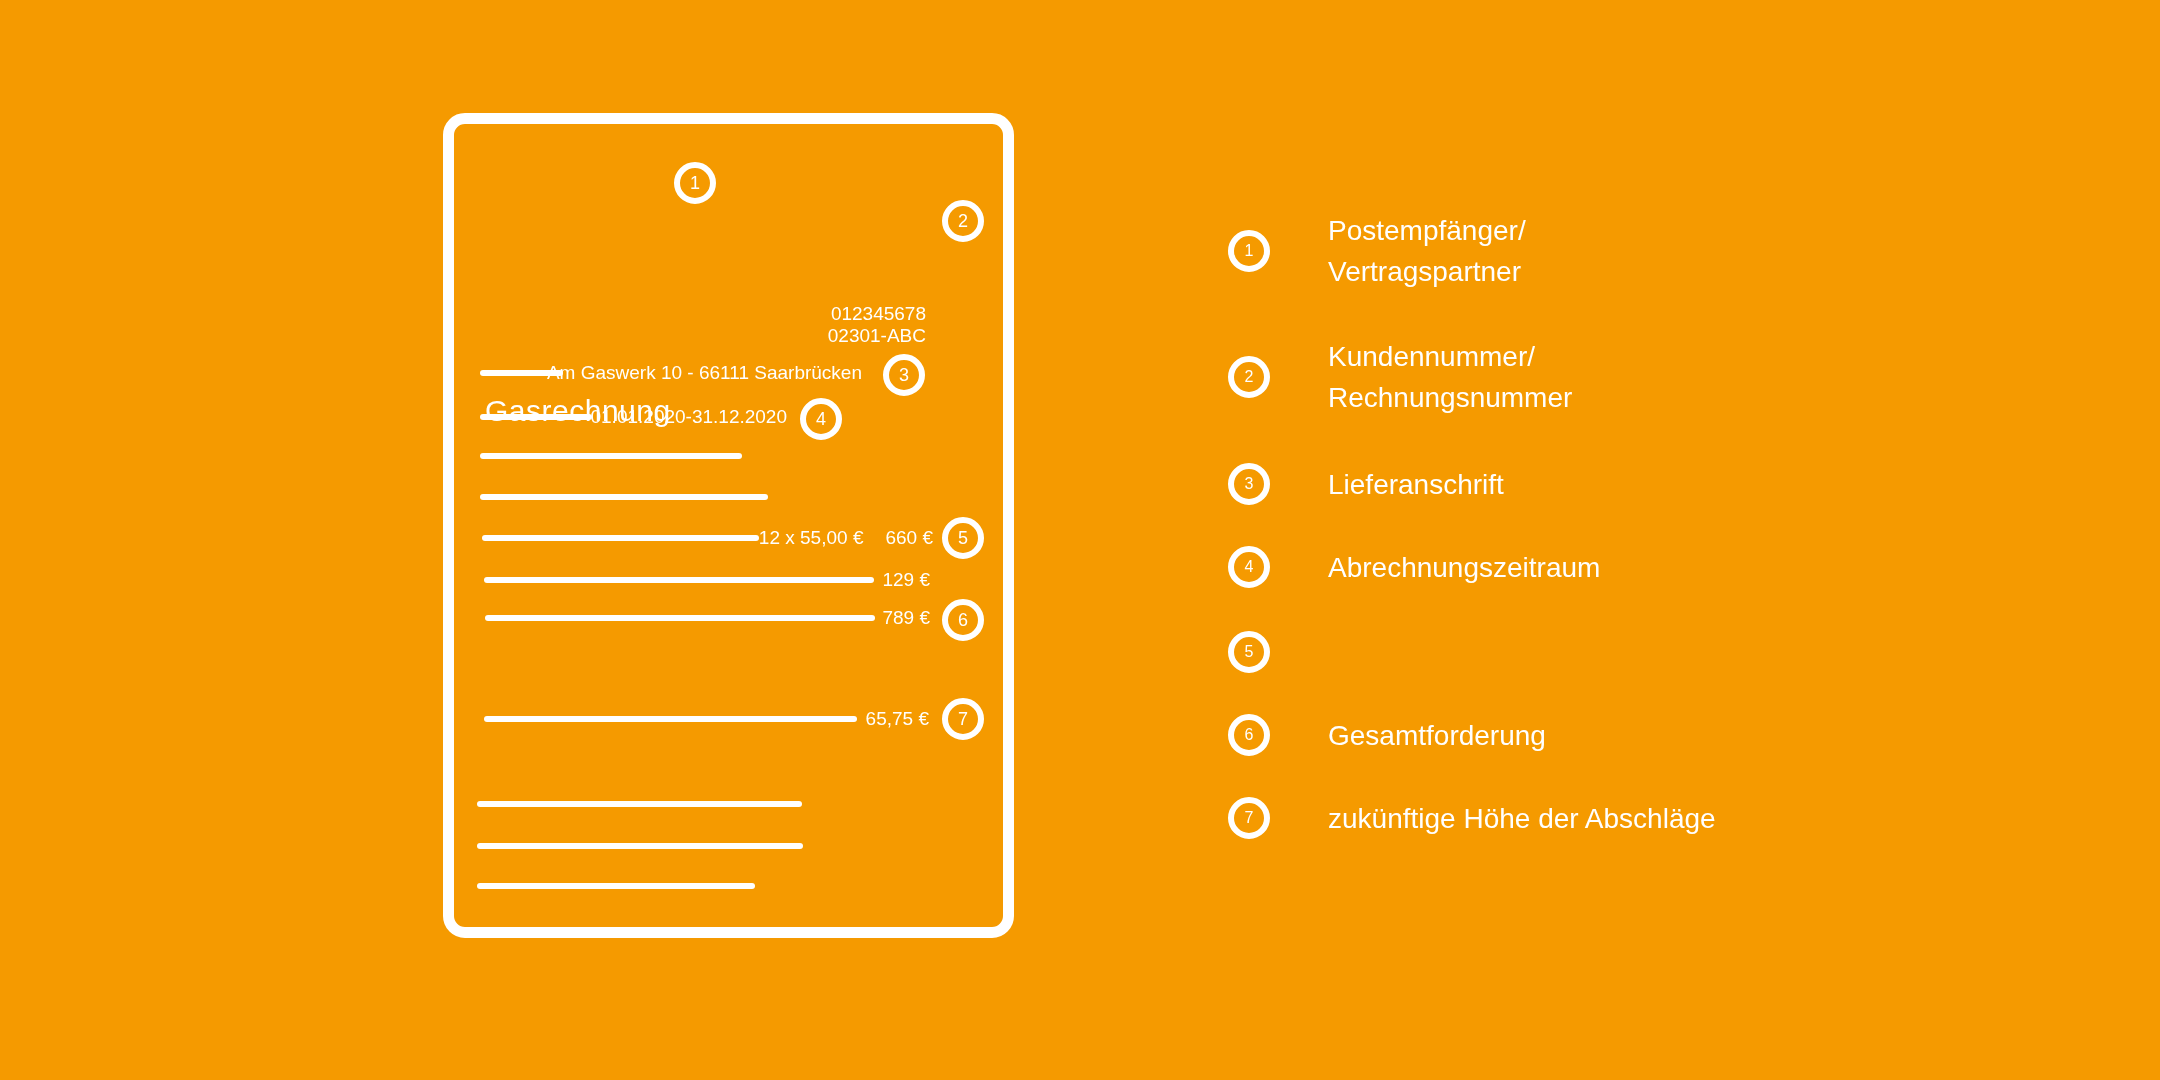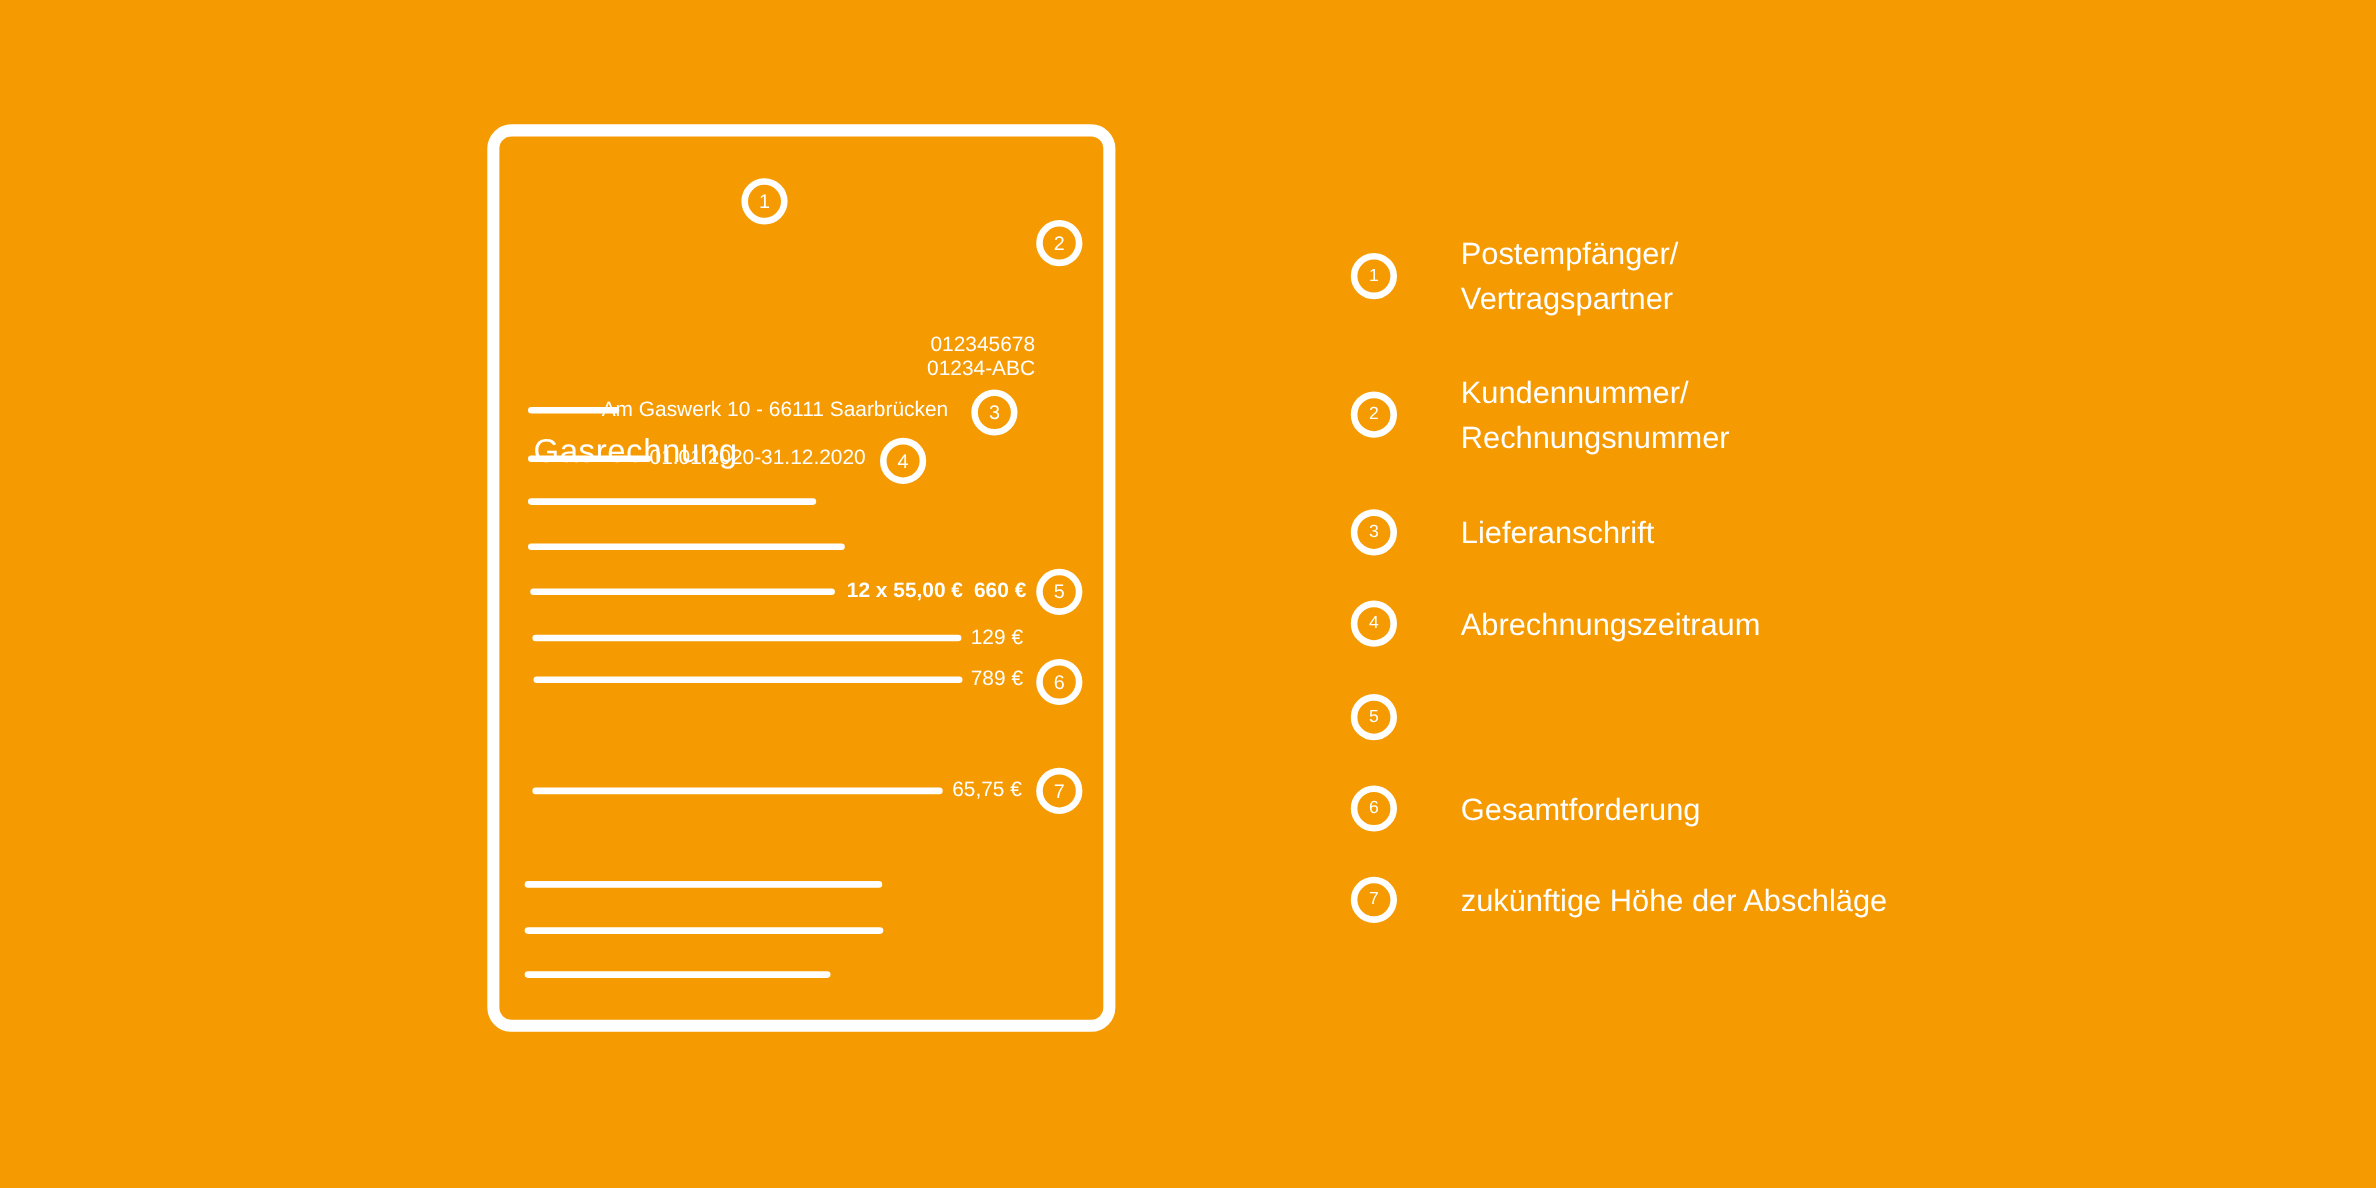--- a/index.html
+++ b/index.html
@@ -44,21 +44,21 @@
   }
   .addr-block {
     position: absolute;
     left: 43px;
     top: 152px;
     font-size: 19px;
     line-height: 20px;
   }
   .ref-block {
     position: absolute;
-    right: 73px;
+    right: 88px;
     top: 190px;
     font-size: 19px;
     line-height: 22px;
     text-align: right;
   }
   .inv-title {
     position: absolute;
     left: 42px;
     top: 280px;
     font-size: 30px;
@@ -82,22 +82,21 @@
     border-radius: 50%;
     display: flex;
     align-items: center;
     justify-content: center;
     color: #FFFFFF;
     font-size: 18px;
     line-height: 1;
   }
   .amount-pair {
     display: flex;
-    gap: 10px;
-    font-weight: bold;
+    gap: 22px;
   }
 
   
   .legend-row {
     position: absolute;
     left: 1228px;
     display: flex;
     align-items: center;
     gap: 58px;
     transform: translateY(-50%);
@@ -132,21 +131,21 @@
 
   <div class="invoice">
     <div class="invoice-frame"></div>
 
     <div class="marker" style="left:231px; top:49px;">
       <span>1</span>
     </div>
 
     <div class="ref-block">
       <div>012345678</div>
-      <div>01234-ABC</div>
+      <div>02301-ABC</div>
     </div>
     <div class="marker" style="left:499px; top:87px;">
       <span>2</span>
     </div>
 
     <div class="inv-title">Gasrechnung</div>
 
     <div class="rline" style="left:37px; top:257px; width:83px;"></div>
     <div class="inv-text" style="right:152px; top:250px;">Am Gaswerk 10 - 66111 Saarbrücken</div>
     <div class="marker" style="left:440px; top:241px;">

